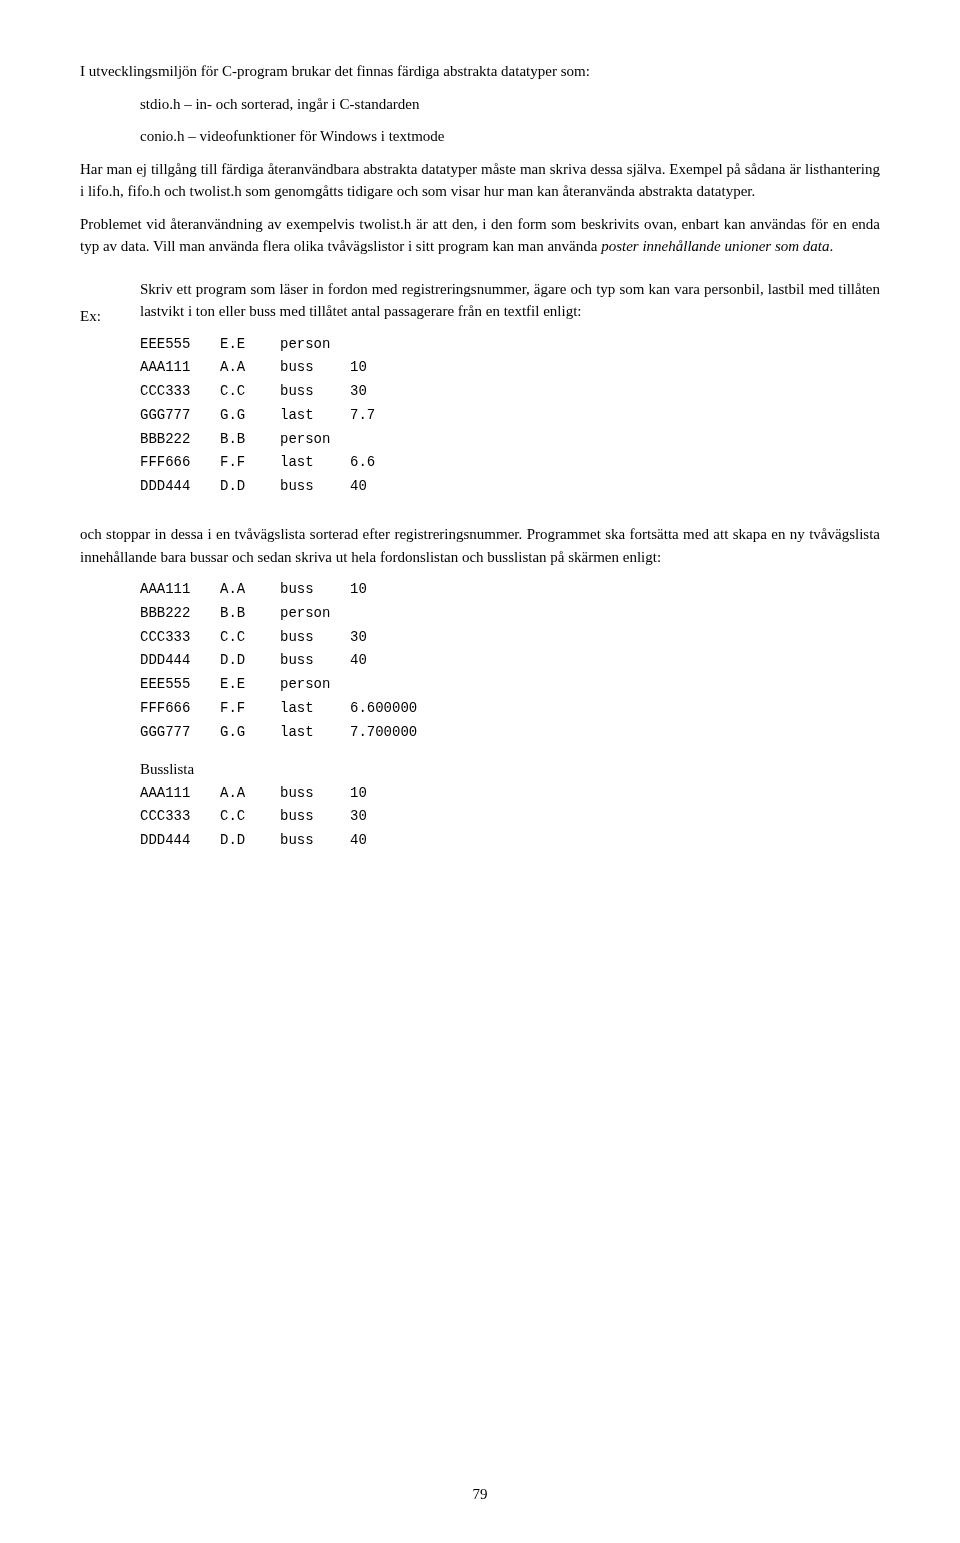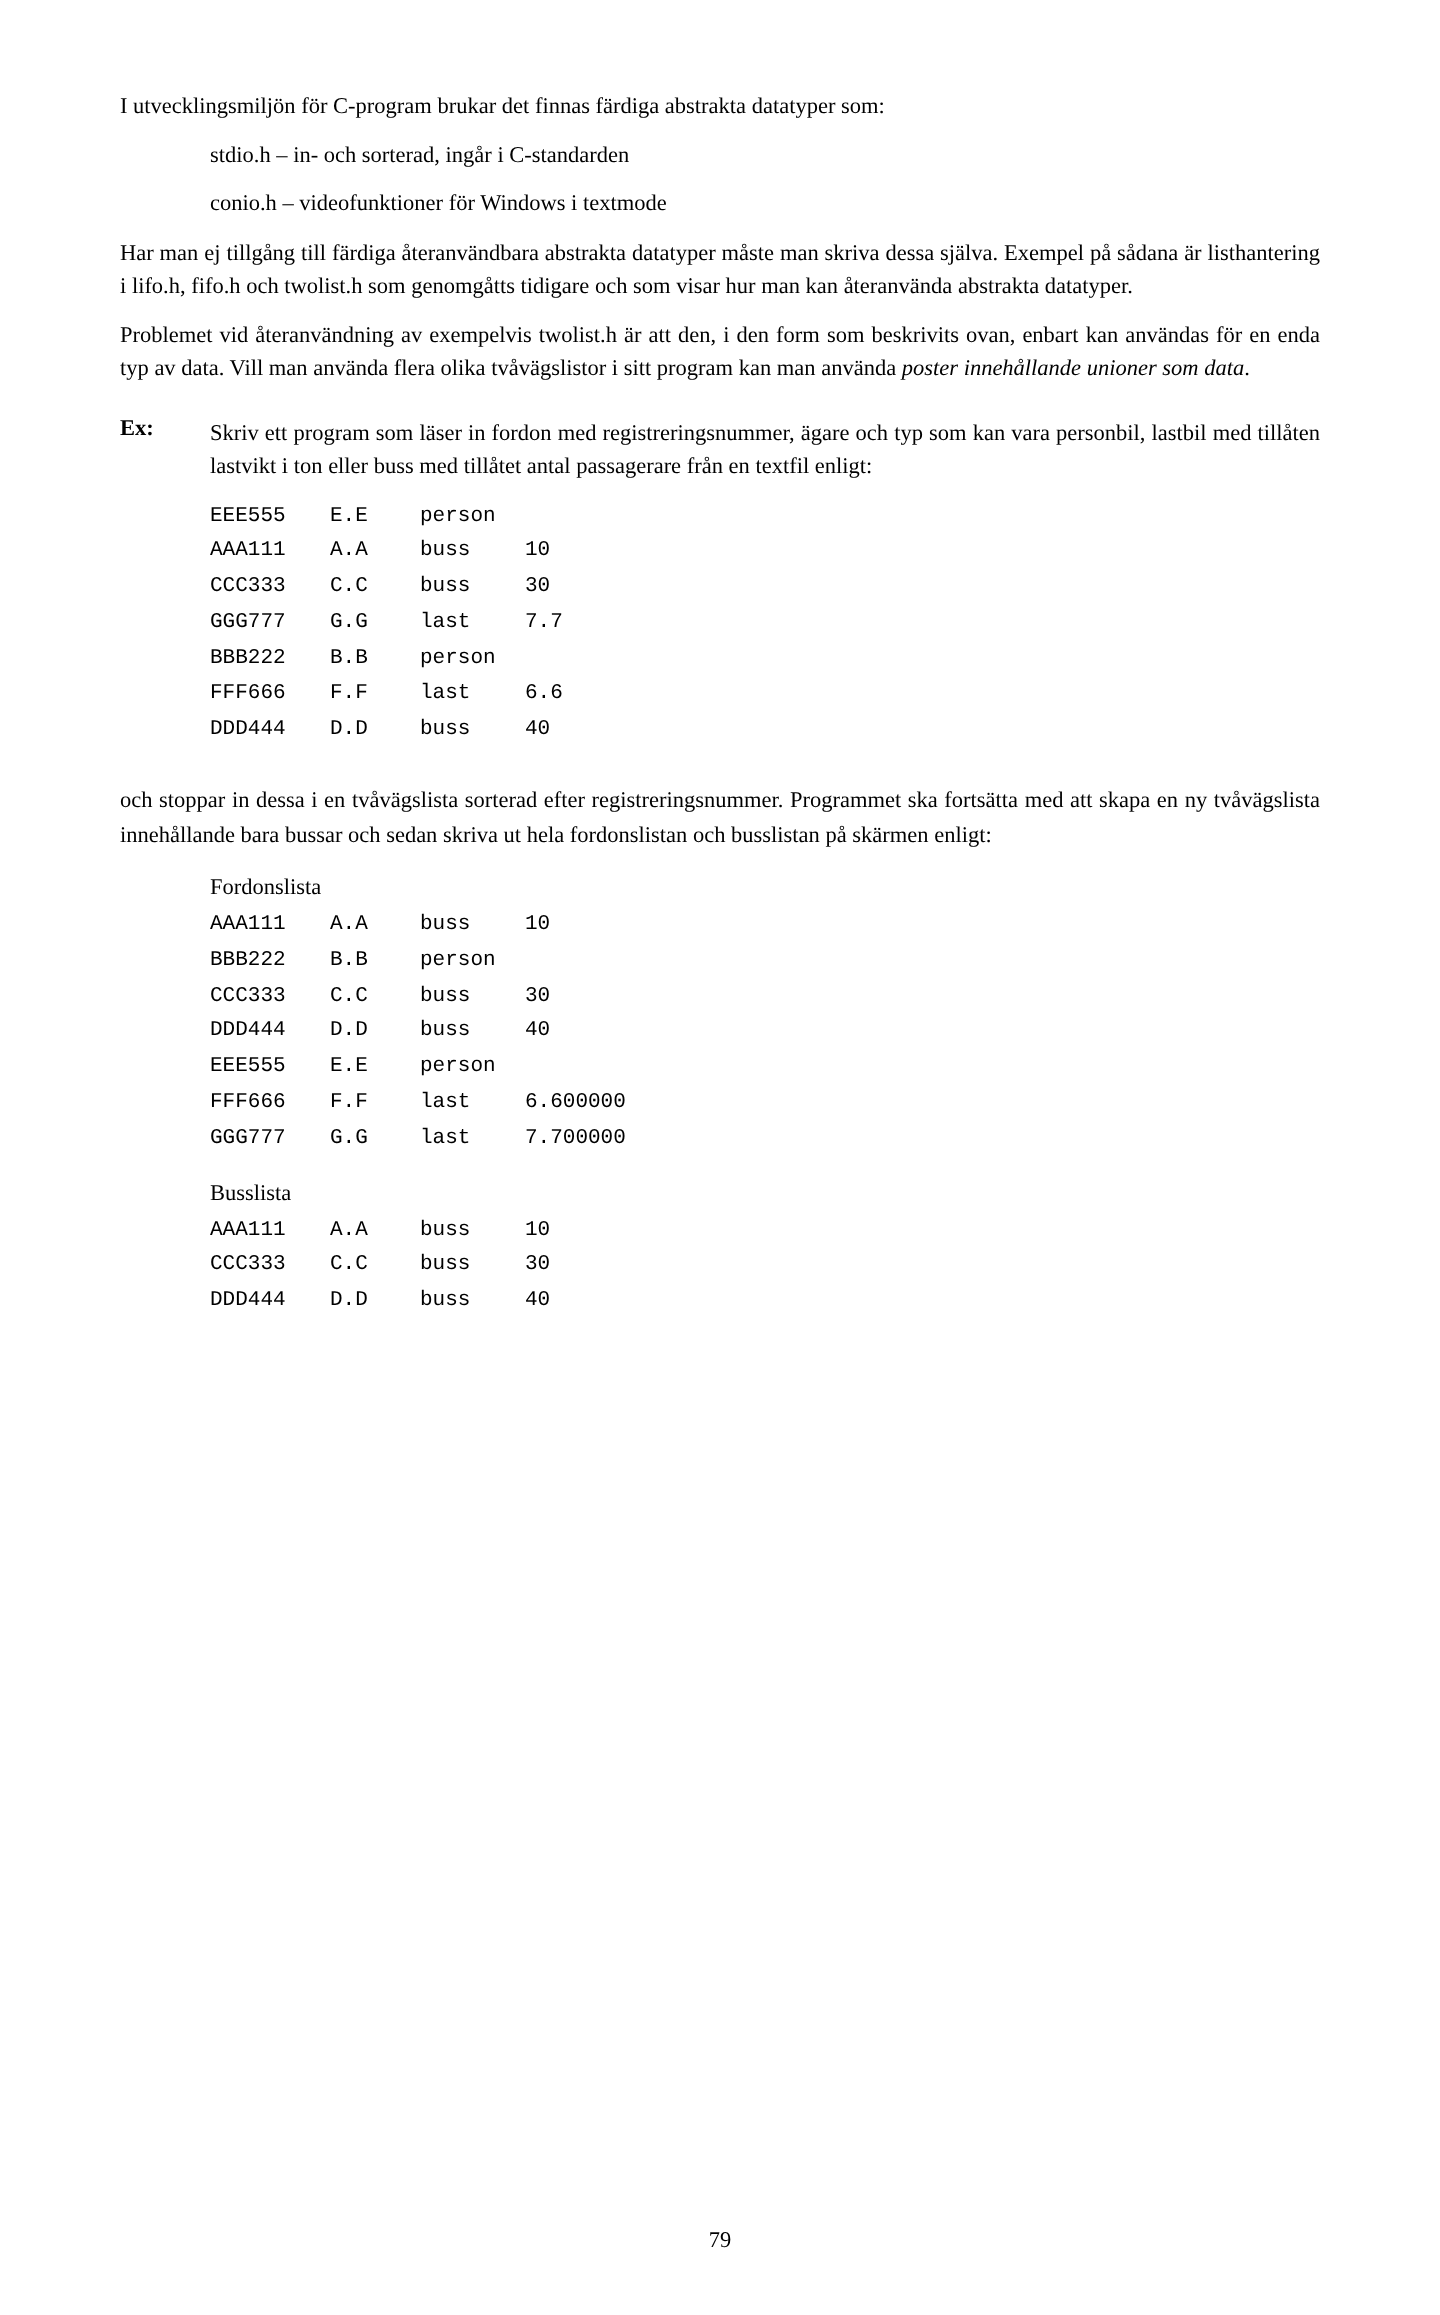--- a/index.html
+++ b/index.html
@@ -36,21 +36,22 @@
     .section-gap {
       margin-top: 20px;
     }
     .ex-row {
       display: flex;
       flex-direction: row;
       margin-bottom: 14px;
     }
     .ex-label {
       min-width: 60px;
-      font-weight: bold;
+      font-weight: normal;
+      margin-top: 30px;
     }
     .ex-content {
       flex: 1;
     }
     .page-number {
       position: absolute;
       bottom: 40px;
       left: 50%;
       transform: translateX(-50%);
       font-size: 15px;
@@ -148,21 +149,20 @@
           <span class="col3">buss</span>
           <span class="col4">40</span>
         </div>
       </div>
     </div>
   </div>
 
   <p class="section-gap">och stoppar in dessa i en tvåvägslista sorterad efter registreringsnummer. Programmet ska fortsätta med att skapa en ny tvåvägslista innehållande bara bussar och sedan skriva ut hela fordonslistan och busslistan på skärmen enligt:</p>
 
   <div class="indent-block list-section">
-    <div class="section-title">Fordonslista</div>
     <div class="fordon-table">
       <div class="fordon-row">
         <span class="col1">AAA111</span>
         <span class="col2">A.A</span>
         <span class="col3">buss</span>
         <span class="col4">10</span>
       </div>
       <div class="fordon-row">
         <span class="col1">BBB222</span>
         <span class="col2">B.B</span>

